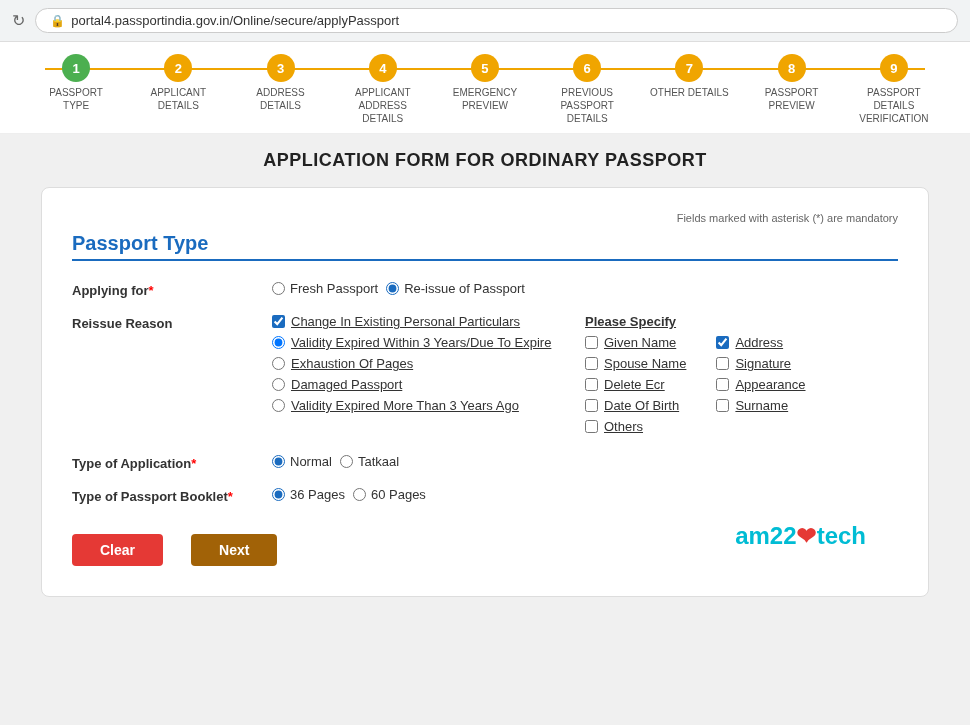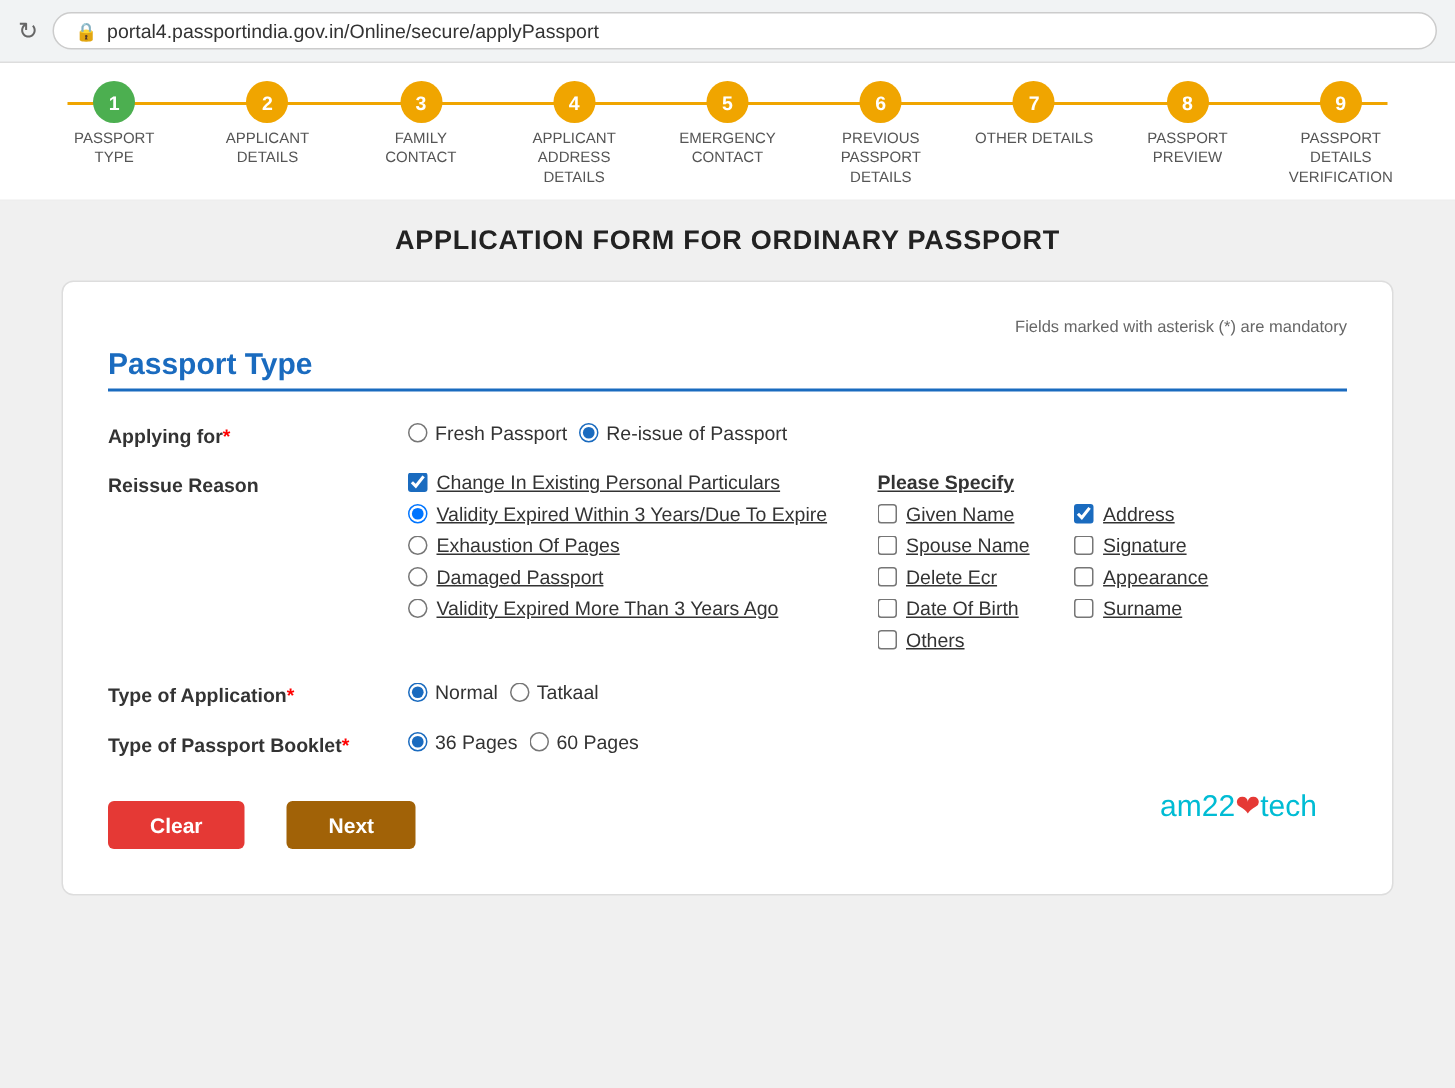--- a/index.html
+++ b/index.html
@@ -221,23 +221,23 @@
       font-weight: bold;
       pointer-events: none;
       white-space: nowrap;
       z-index: 0;
     }
 
     
     .branding {
       position: absolute;
       bottom: 16px;
-      right: 20px;
-      font-size: 20px;
-      font-weight: normal;
+      right: 32px;
+      font-size: 24px;
+      font-weight: bold;
       color: #00bcd4;
     }
     .branding .heart { color: #e53935; }
 
     
     .button-row {
       display: flex;
       gap: 28px;
       margin-top: 30px;
     }
@@ -280,29 +280,29 @@
       <div class="step">
         <div class="step-circle active">1</div>
         <div class="step-label">PASSPORT TYPE</div>
       </div>
       <div class="step">
         <div class="step-circle">2</div>
         <div class="step-label">APPLICANT DETAILS</div>
       </div>
       <div class="step">
         <div class="step-circle">3</div>
-        <div class="step-label">FAMILY CONTACT</div>
+        <div class="step-label">ADDRESS DETAILS</div>
       </div>
       <div class="step">
         <div class="step-circle">4</div>
         <div class="step-label">APPLICANT ADDRESS DETAILS</div>
       </div>
       <div class="step">
         <div class="step-circle">5</div>
-        <div class="step-label">EMERGENCY CONTACT</div>
+        <div class="step-label">EMERGENCY PREVIEW</div>
       </div>
       <div class="step">
         <div class="step-circle">6</div>
         <div class="step-label">PREVIOUS PASSPORT DETAILS</div>
       </div>
       <div class="step">
         <div class="step-circle">7</div>
         <div class="step-label">OTHER DETAILS</div>
       </div>
       <div class="step">

